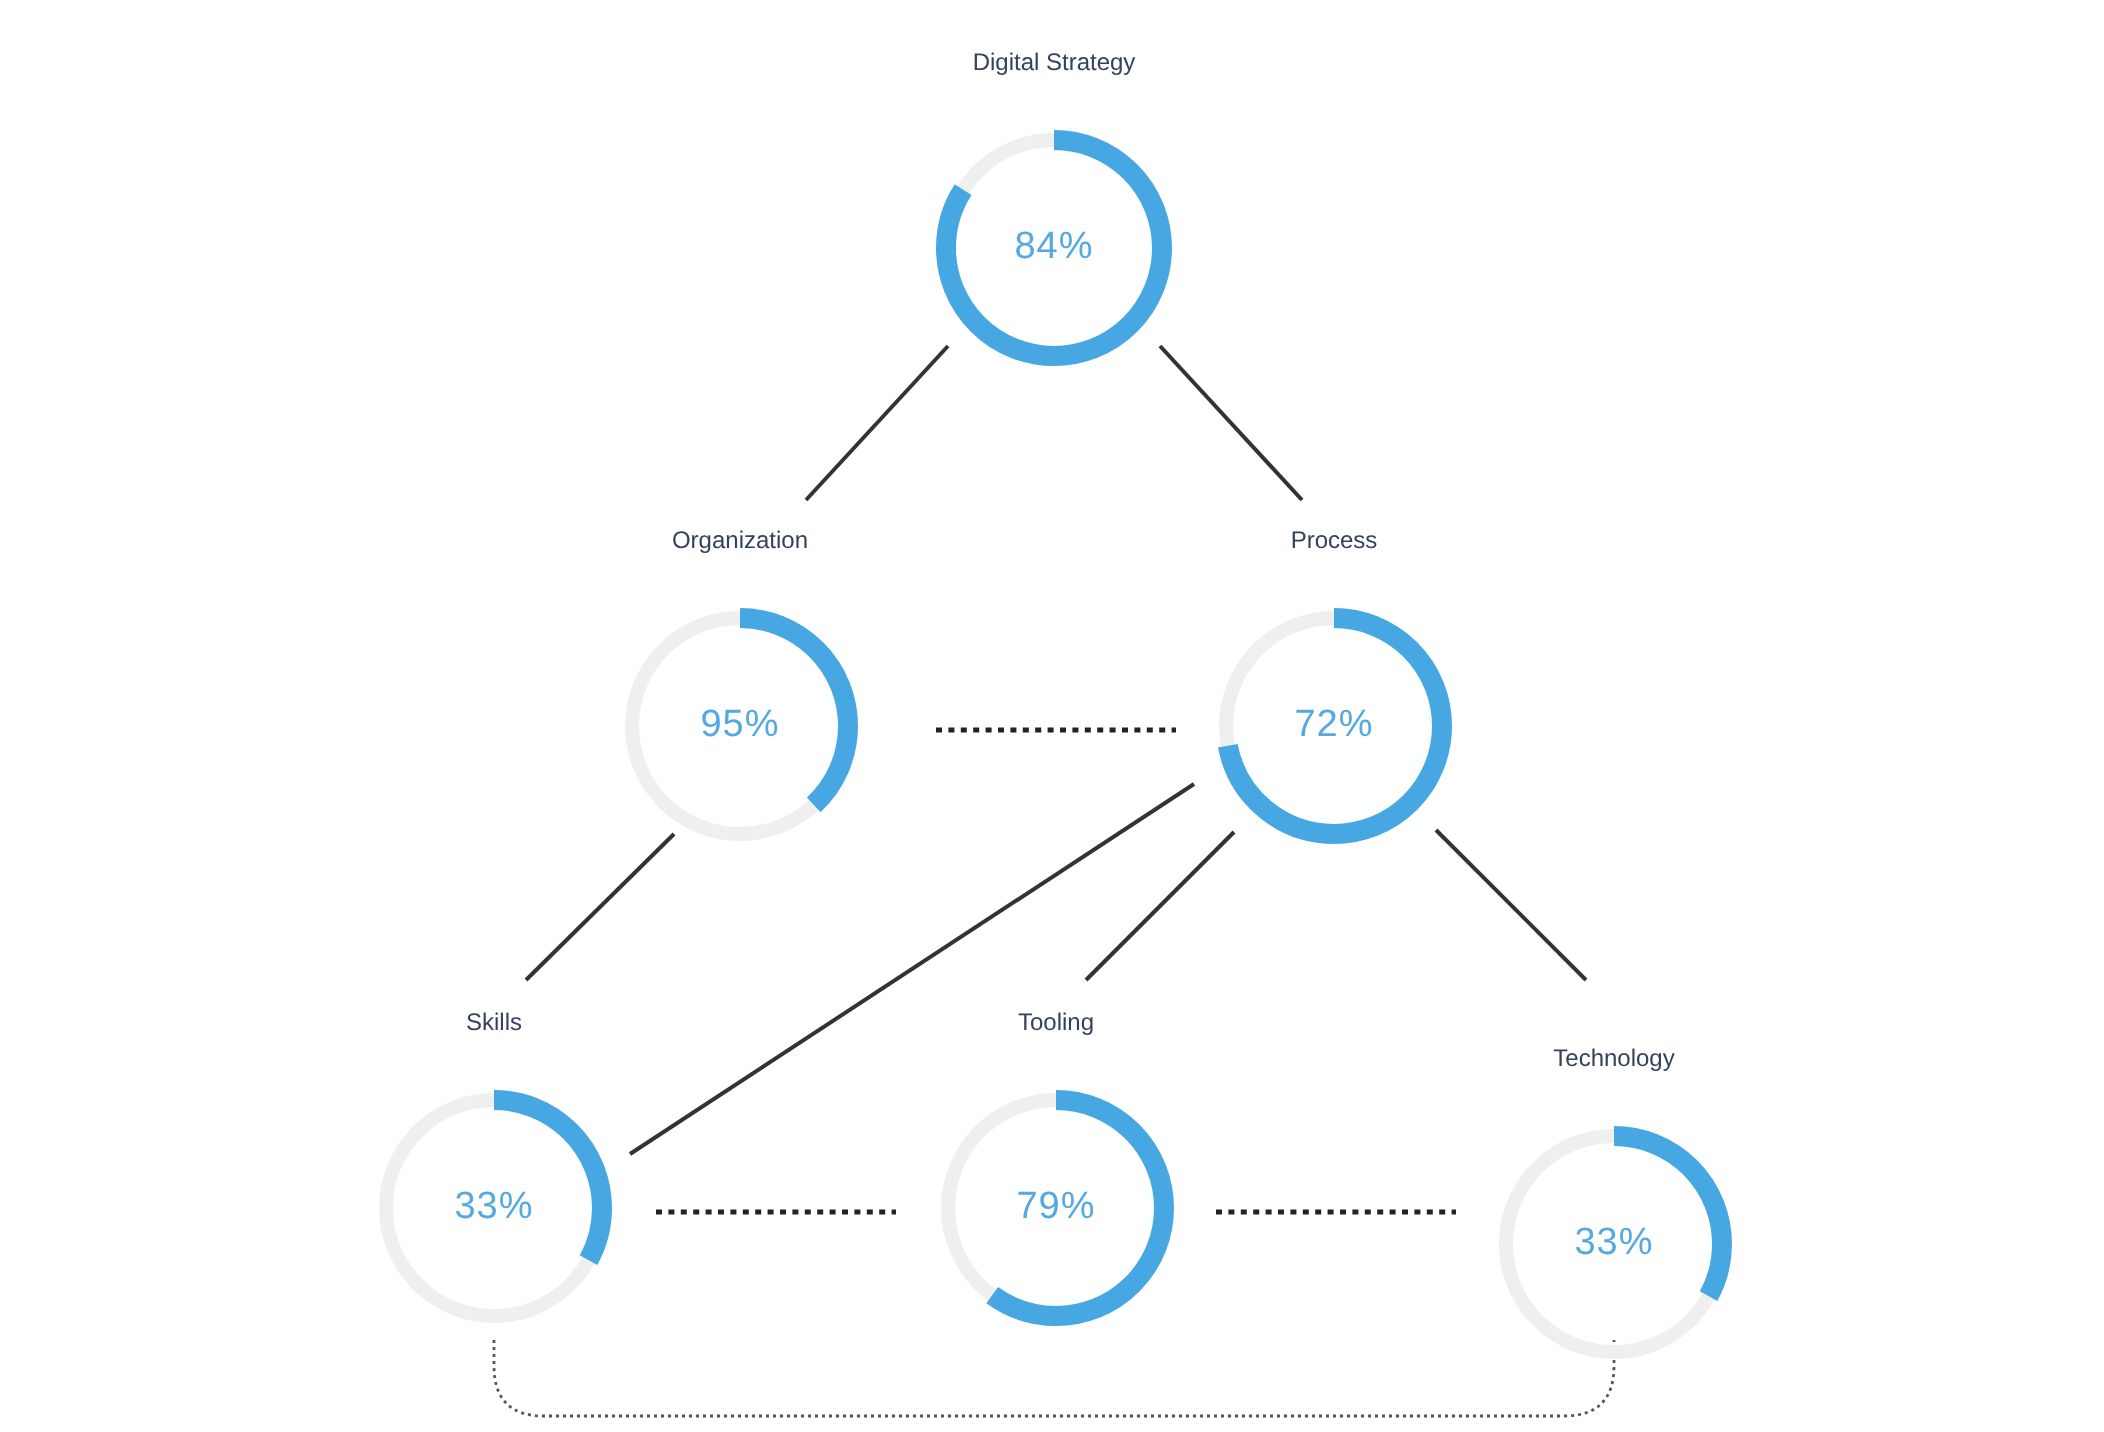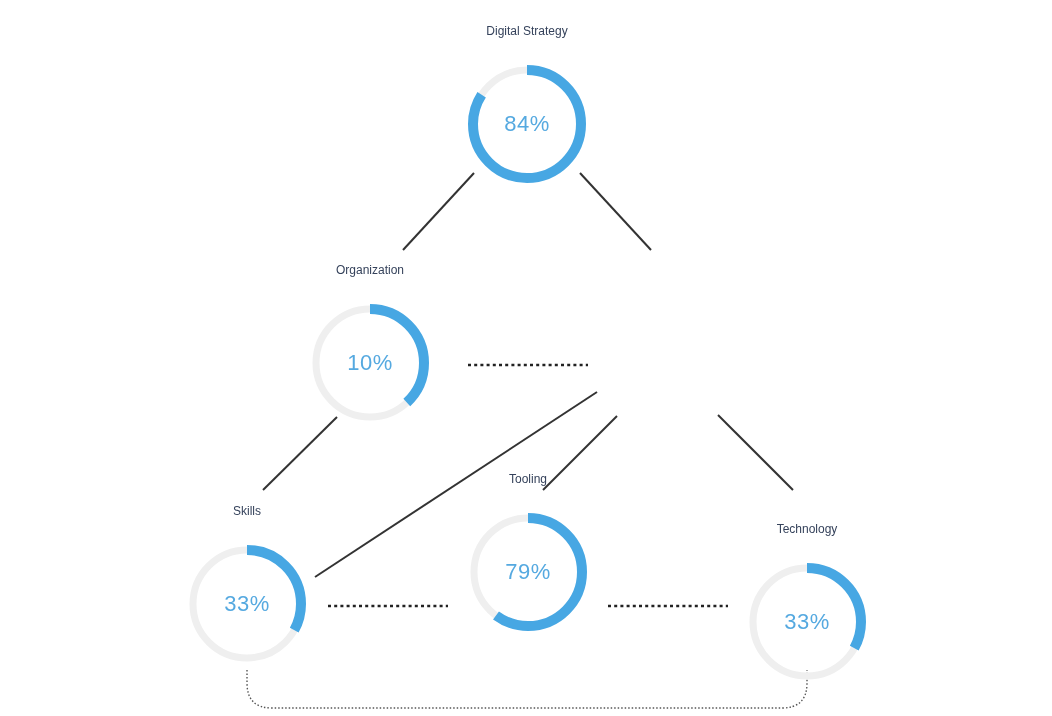--- a/index.html
+++ b/index.html
@@ -17,21 +17,21 @@
   #connector-layer line.solid{stroke:var(--solid_line);stroke-width:2;}
   #connector-layer line.dotted{stroke:var(--dotted_line);stroke-width:2.4;stroke-dasharray:3 3.2;}
   #connector-layer path.bracket{stroke:var(--bracket_line);stroke-width:1.4;fill:none;stroke-dasharray:1.5 2;}
   .node{position:absolute;width:124px;height:124px;}
   .node svg.ring{position:absolute;left:0;top:0;display:block;}
   .node circle.track{fill:none;stroke:var(--track);stroke-width:7;}
   .node circle.value{fill:none;stroke:var(--arc);stroke-width:10;stroke-linecap:butt;}
   .node-percent{
     position:absolute;left:0;top:0;width:124px;height:124px;
     display:flex;align-items:center;justify-content:center;
-    font-size:22px;color:var(--percent_text);letter-spacing:0.5px;
+    font-size:19px;color:var(--percent_text);letter-spacing:0.5px;
   }
   .node-label{
     position:absolute;top:-38px;left:50%;transform:translateX(-50%);
     white-space:nowrap;font-size:12px;color:var(--label_text);text-align:center;
   }
 </style>
 </head>
 <body>
 
 <div class="canvas">
@@ -56,34 +56,42 @@
     </svg>
     <div class="node-percent">84%</div>
   </div>
 
   <div class="node" style="left: 308px; top: 301px;">
     <div class="node-label">Organization</div>
     <svg class="ring" viewBox="0 0 124 124" width="124" height="124">
       <circle class="track" cx="62" cy="62" r="54"></circle>
       <circle class="value" cx="62" cy="62" r="54" transform="rotate(-90 62 62)" stroke-dasharray="128.93 339.29"></circle>
     </svg>
-    <div class="node-percent">10%</div>
+    <div class="node-percent">95%</div>
   </div>
 
+  <div class="node" style="left: 605px; top: 301px;">
+    <div class="node-label">Process</div>
+    <svg class="ring" viewBox="0 0 124 124" width="124" height="124">
+      <circle class="track" cx="62" cy="62" r="54"></circle>
+      <circle class="value" cx="62" cy="62" r="54" transform="rotate(-90 62 62)" stroke-dasharray="244.29 339.29"></circle>
+    </svg>
+    <div class="node-percent">72%</div>
+  </div>
 
   <div class="node" style="left: 185px; top: 542px;">
     <div class="node-label">Skills</div>
     <svg class="ring" viewBox="0 0 124 124" width="124" height="124">
       <circle class="track" cx="62" cy="62" r="54"></circle>
       <circle class="value" cx="62" cy="62" r="54" transform="rotate(-90 62 62)" stroke-dasharray="111.97 339.29"></circle>
     </svg>
     <div class="node-percent">33%</div>
   </div>
 
-  <div class="node" style="left: 466px; top: 510px;">
+  <div class="node" style="left: 466px; top: 542px;">
     <div class="node-label">Tooling</div>
     <svg class="ring" viewBox="0 0 124 124" width="124" height="124">
       <circle class="track" cx="62" cy="62" r="54"></circle>
       <circle class="value" cx="62" cy="62" r="54" transform="rotate(-90 62 62)" stroke-dasharray="203.58 339.29"></circle>
     </svg>
     <div class="node-percent">79%</div>
   </div>
 
   <div class="node" style="left: 745px; top: 560px;">
     <div class="node-label">Technology</div>

